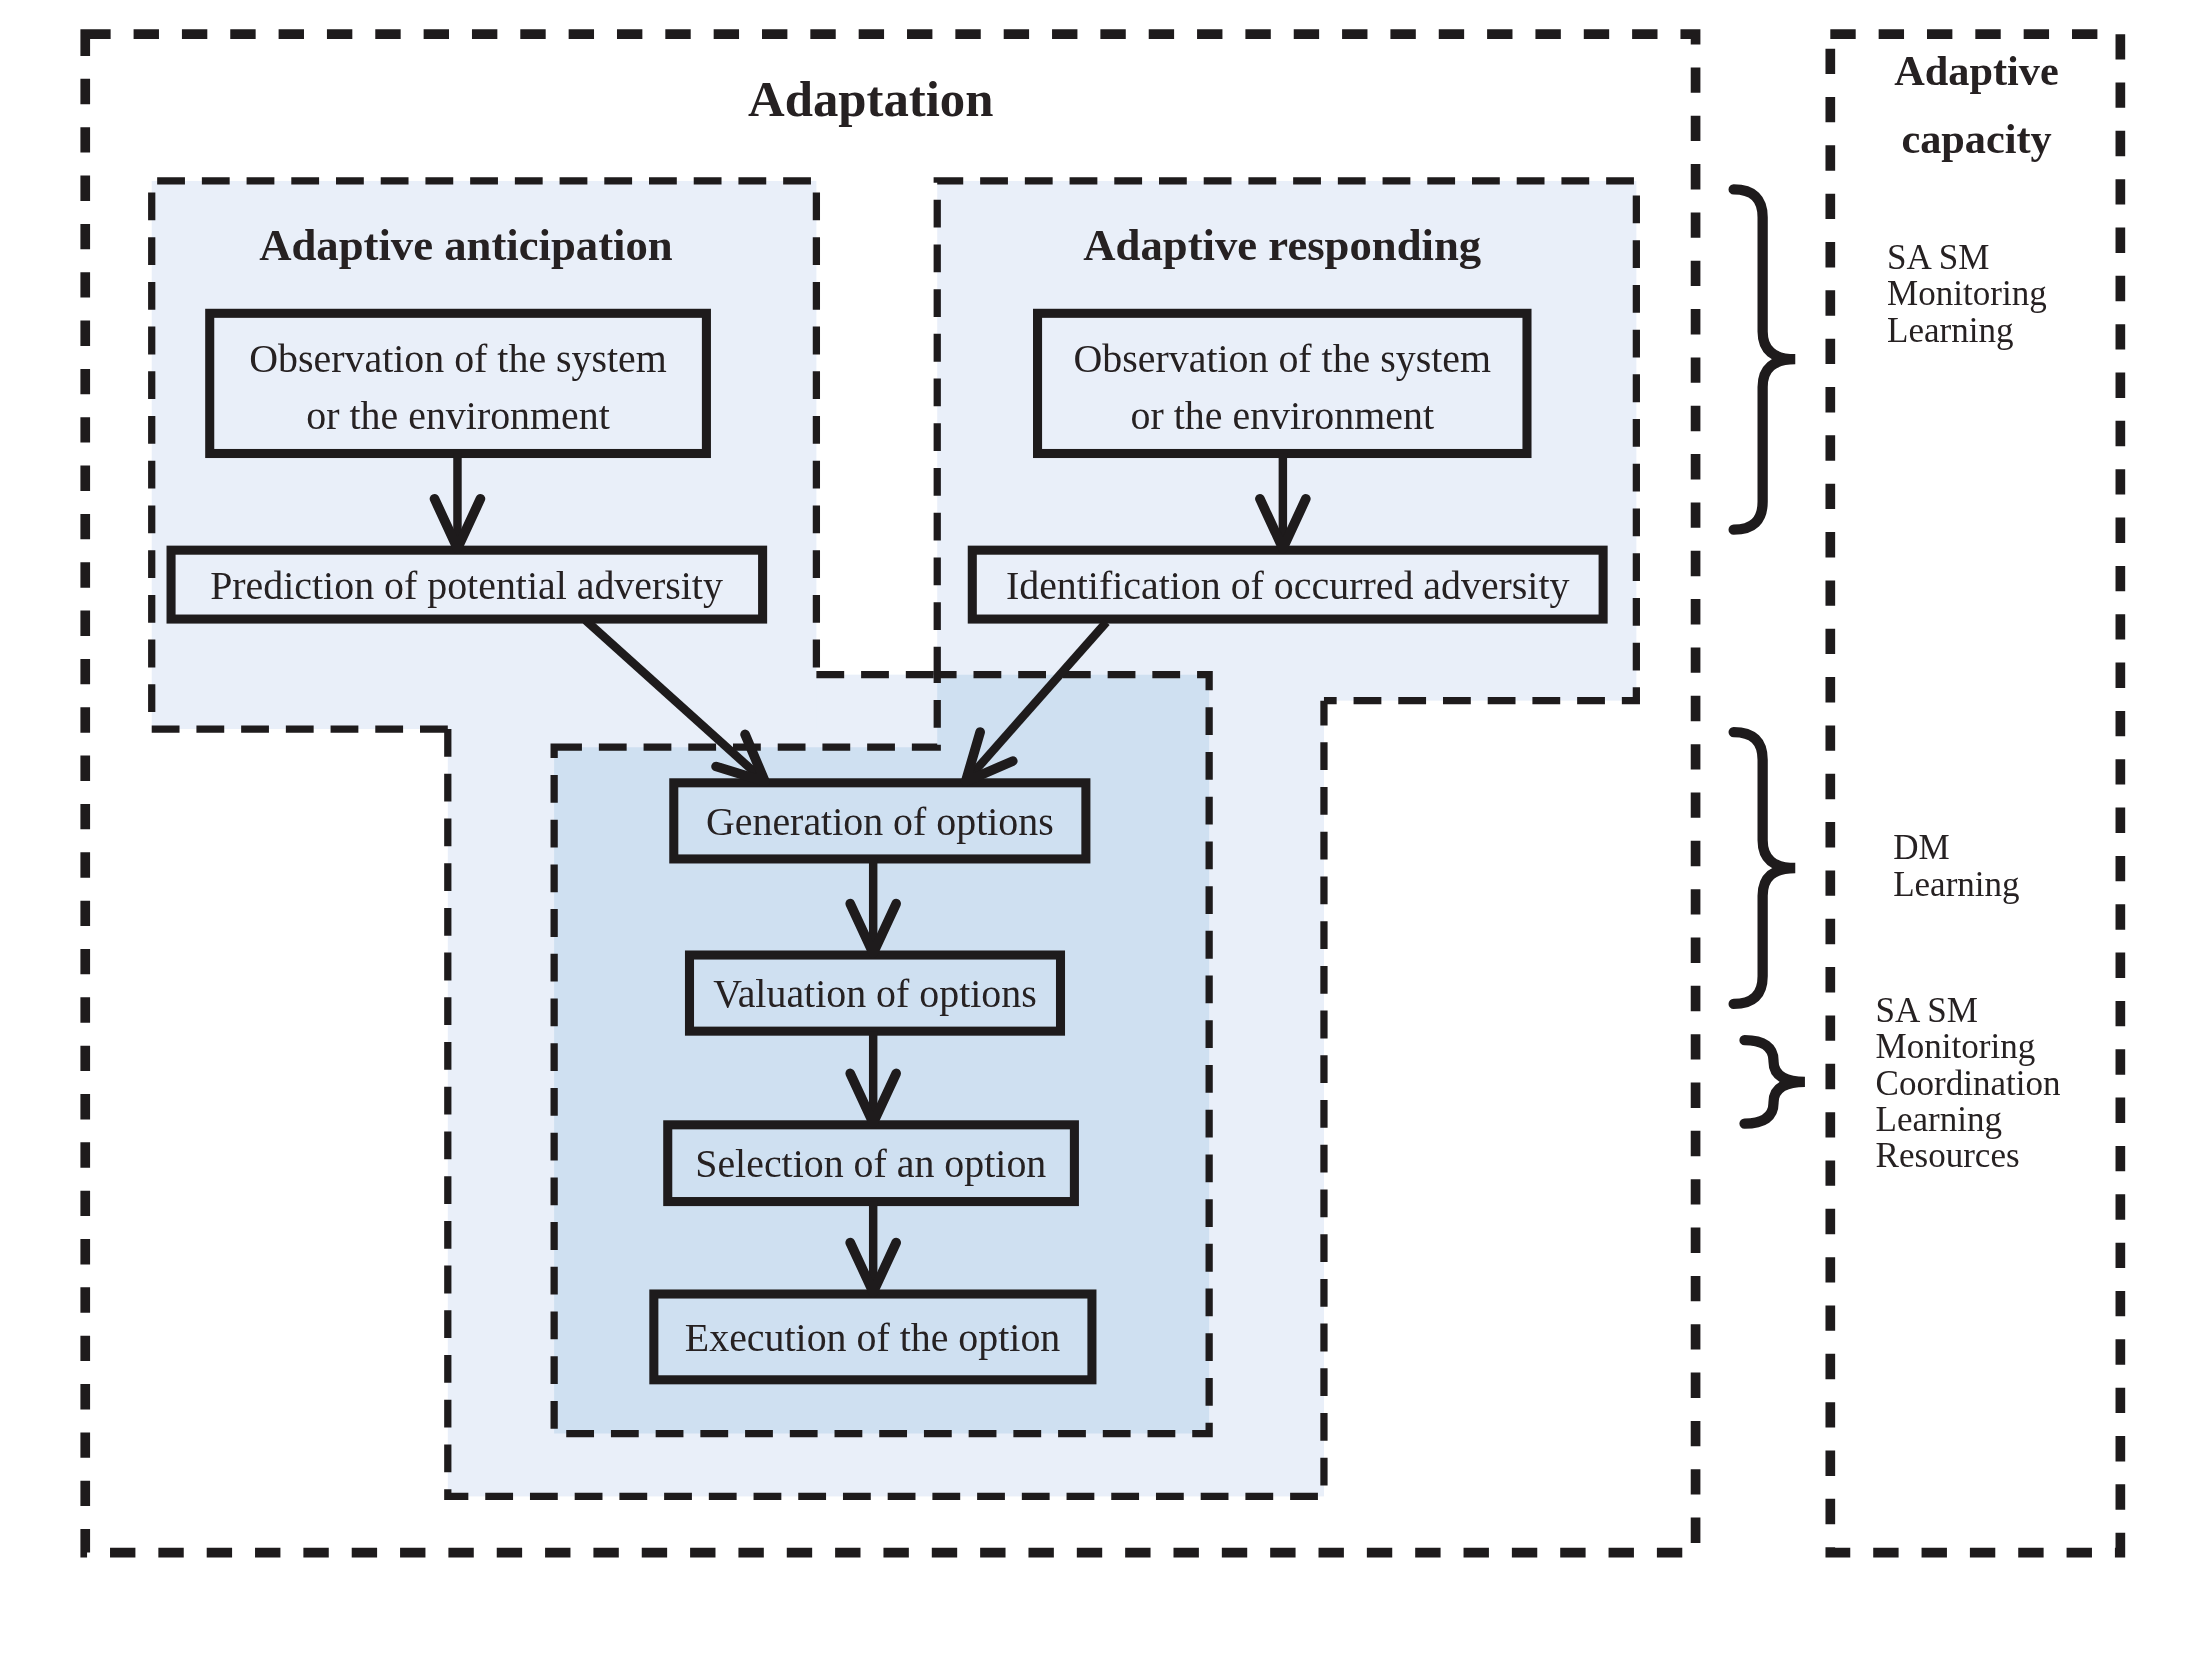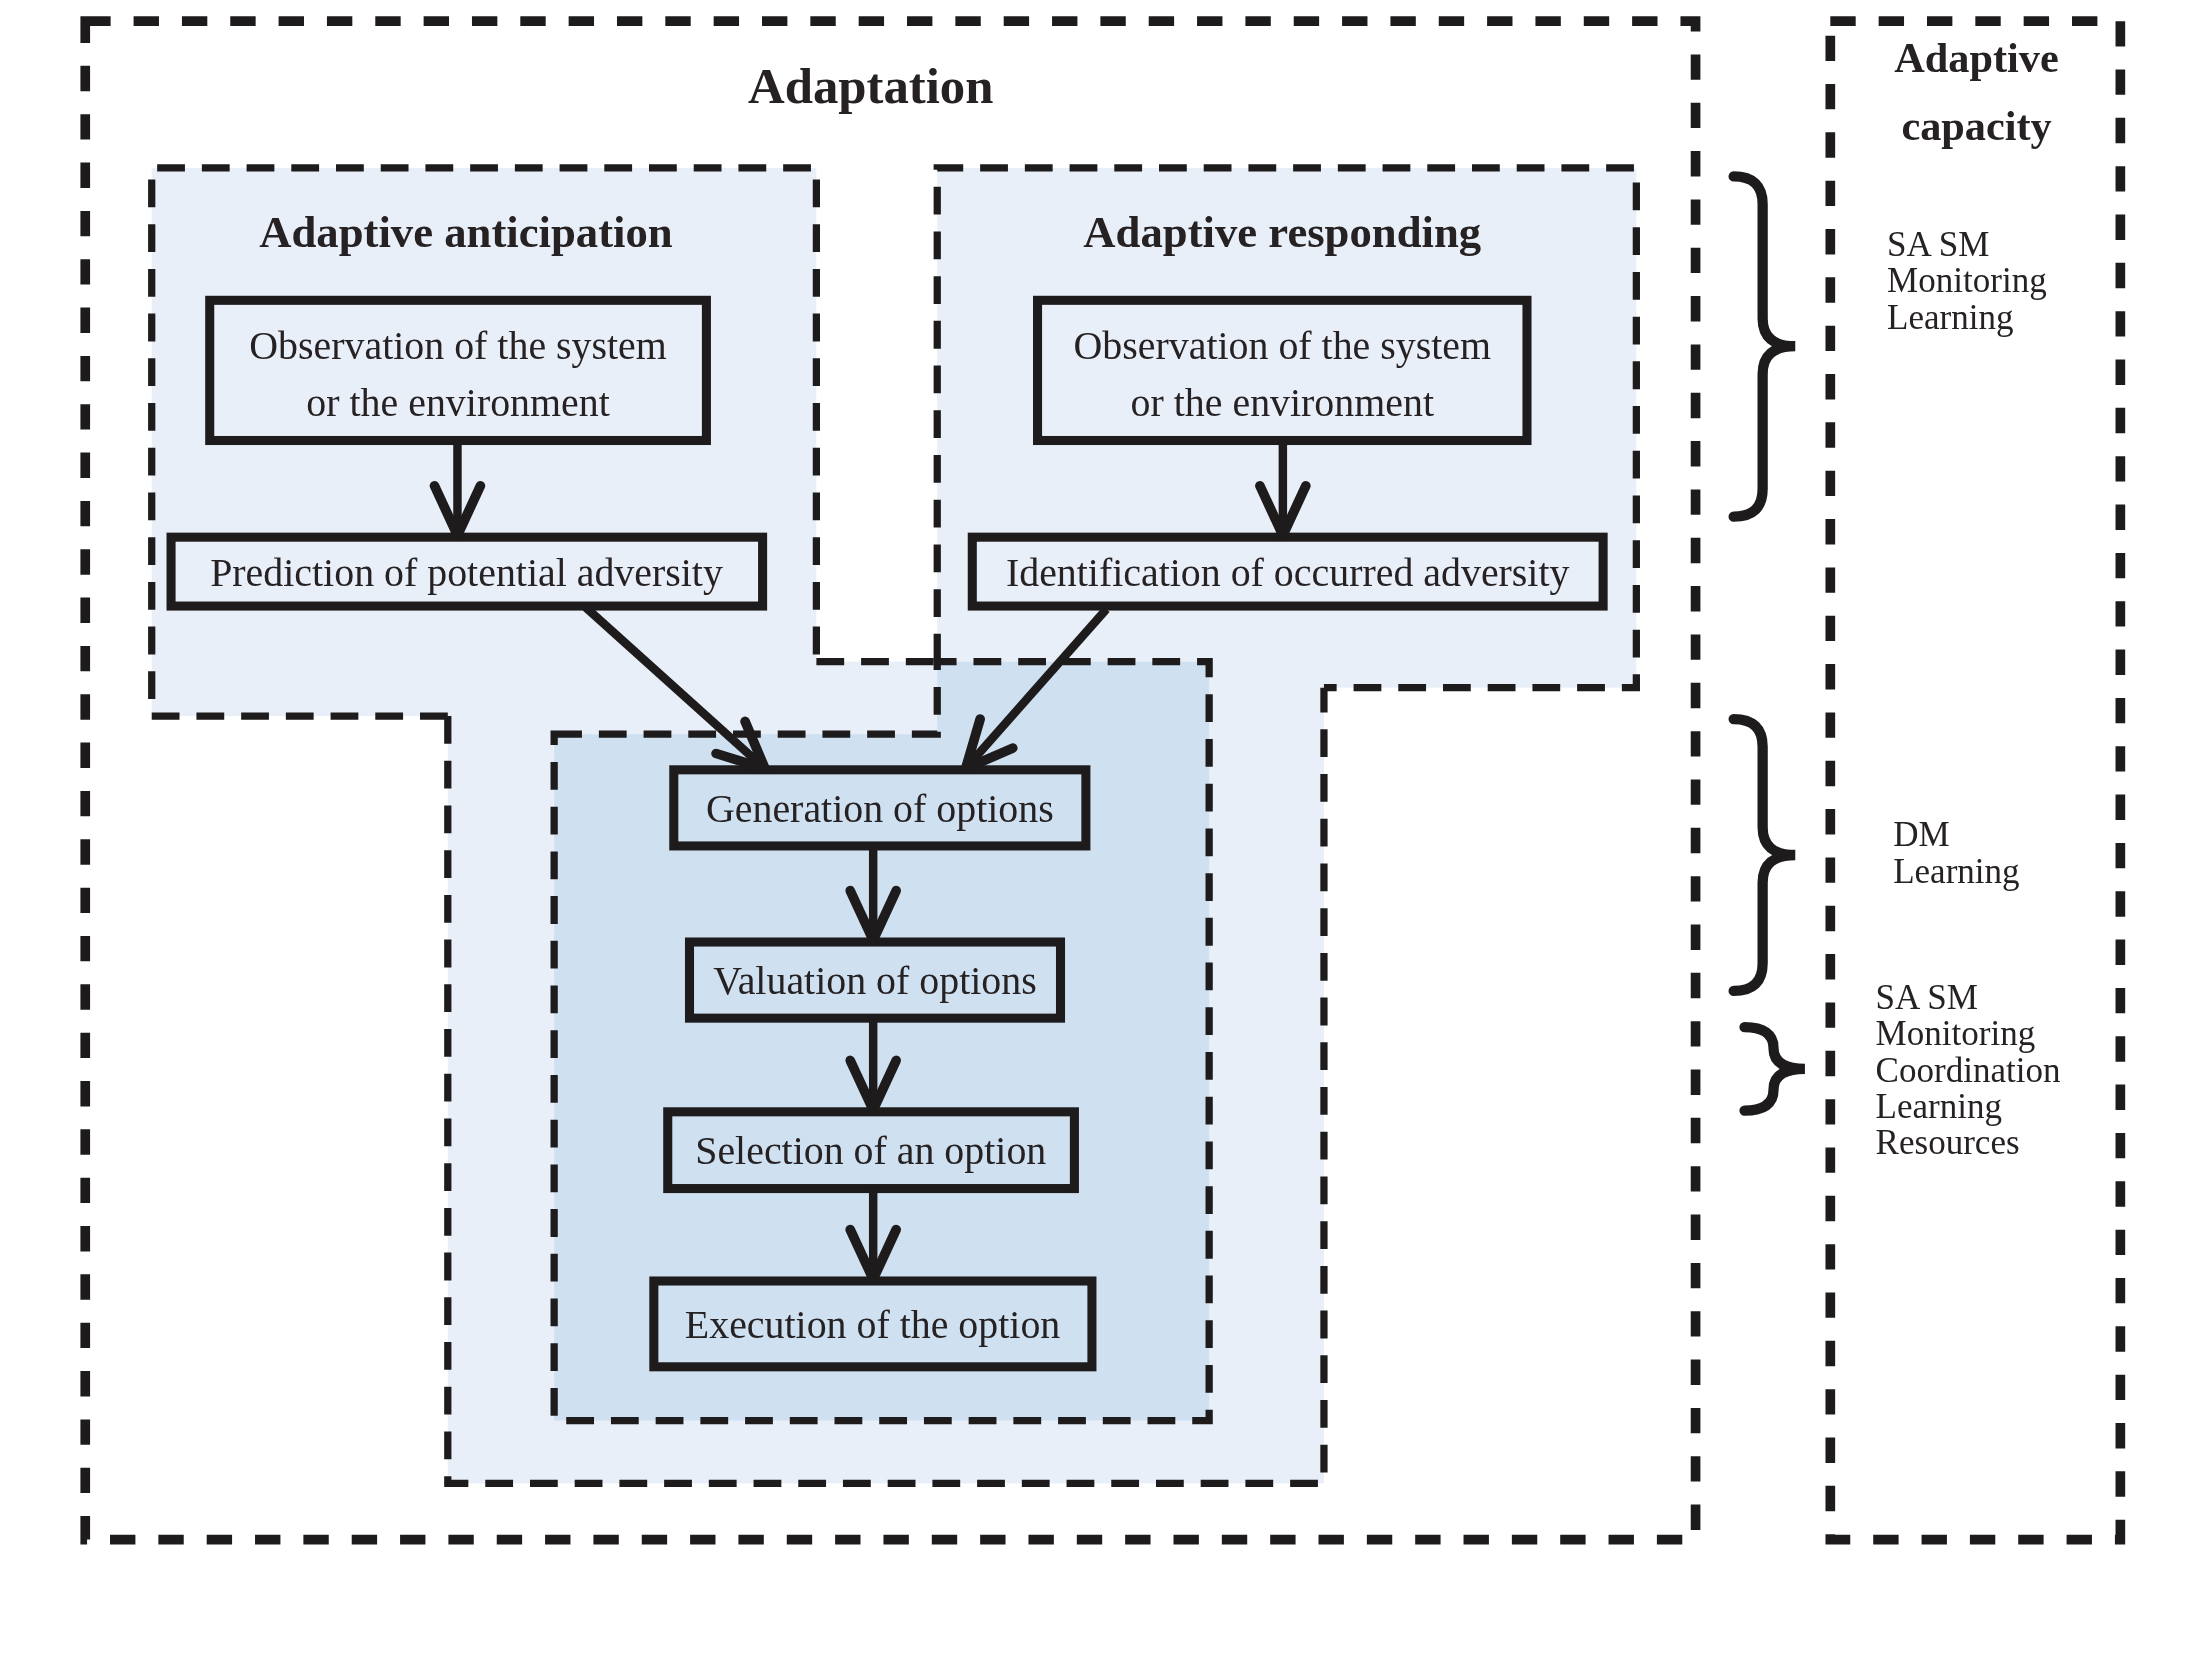--- a/index.html
+++ b/index.html
@@ -1,17 +1,17 @@
 <!DOCTYPE html>
 <html style="font-size:10.3px"><head>
 <meta charset="utf-8">
 <style>
   html,body{margin:0;padding:0;background:#ffffff;}
   body{width:2205px;height:1667px;position:relative;overflow:hidden;}
-  #stage{position:absolute;left:0;top:0;width:2205px;height:1565px;}
+  #stage{position:absolute;left:0;top:13px;width:2205px;height:1565px;}
   svg{display:block;width:100%;height:100%;}
 
   .dash-outer{fill:none;stroke:#1e1b1c;stroke-width:16;stroke-dasharray:42 38;}
   .dash-panel{fill:none;stroke:#1e1b1c;stroke-width:12;stroke-dasharray:46 28;}
   .box{fill:none;stroke:#1e1b1c;stroke-width:15;}
   .shaft{fill:none;stroke:#1e1b1c;stroke-width:14;}
   .head{fill:none;stroke:#1e1b1c;stroke-width:16;stroke-linecap:round;stroke-linejoin:round;}
   .brace{fill:none;stroke:#1e1b1c;stroke-width:17;stroke-linecap:round;}
 
   text{fill:#262122;font-family:"Liberation Serif","DejaVu Serif",serif;}

